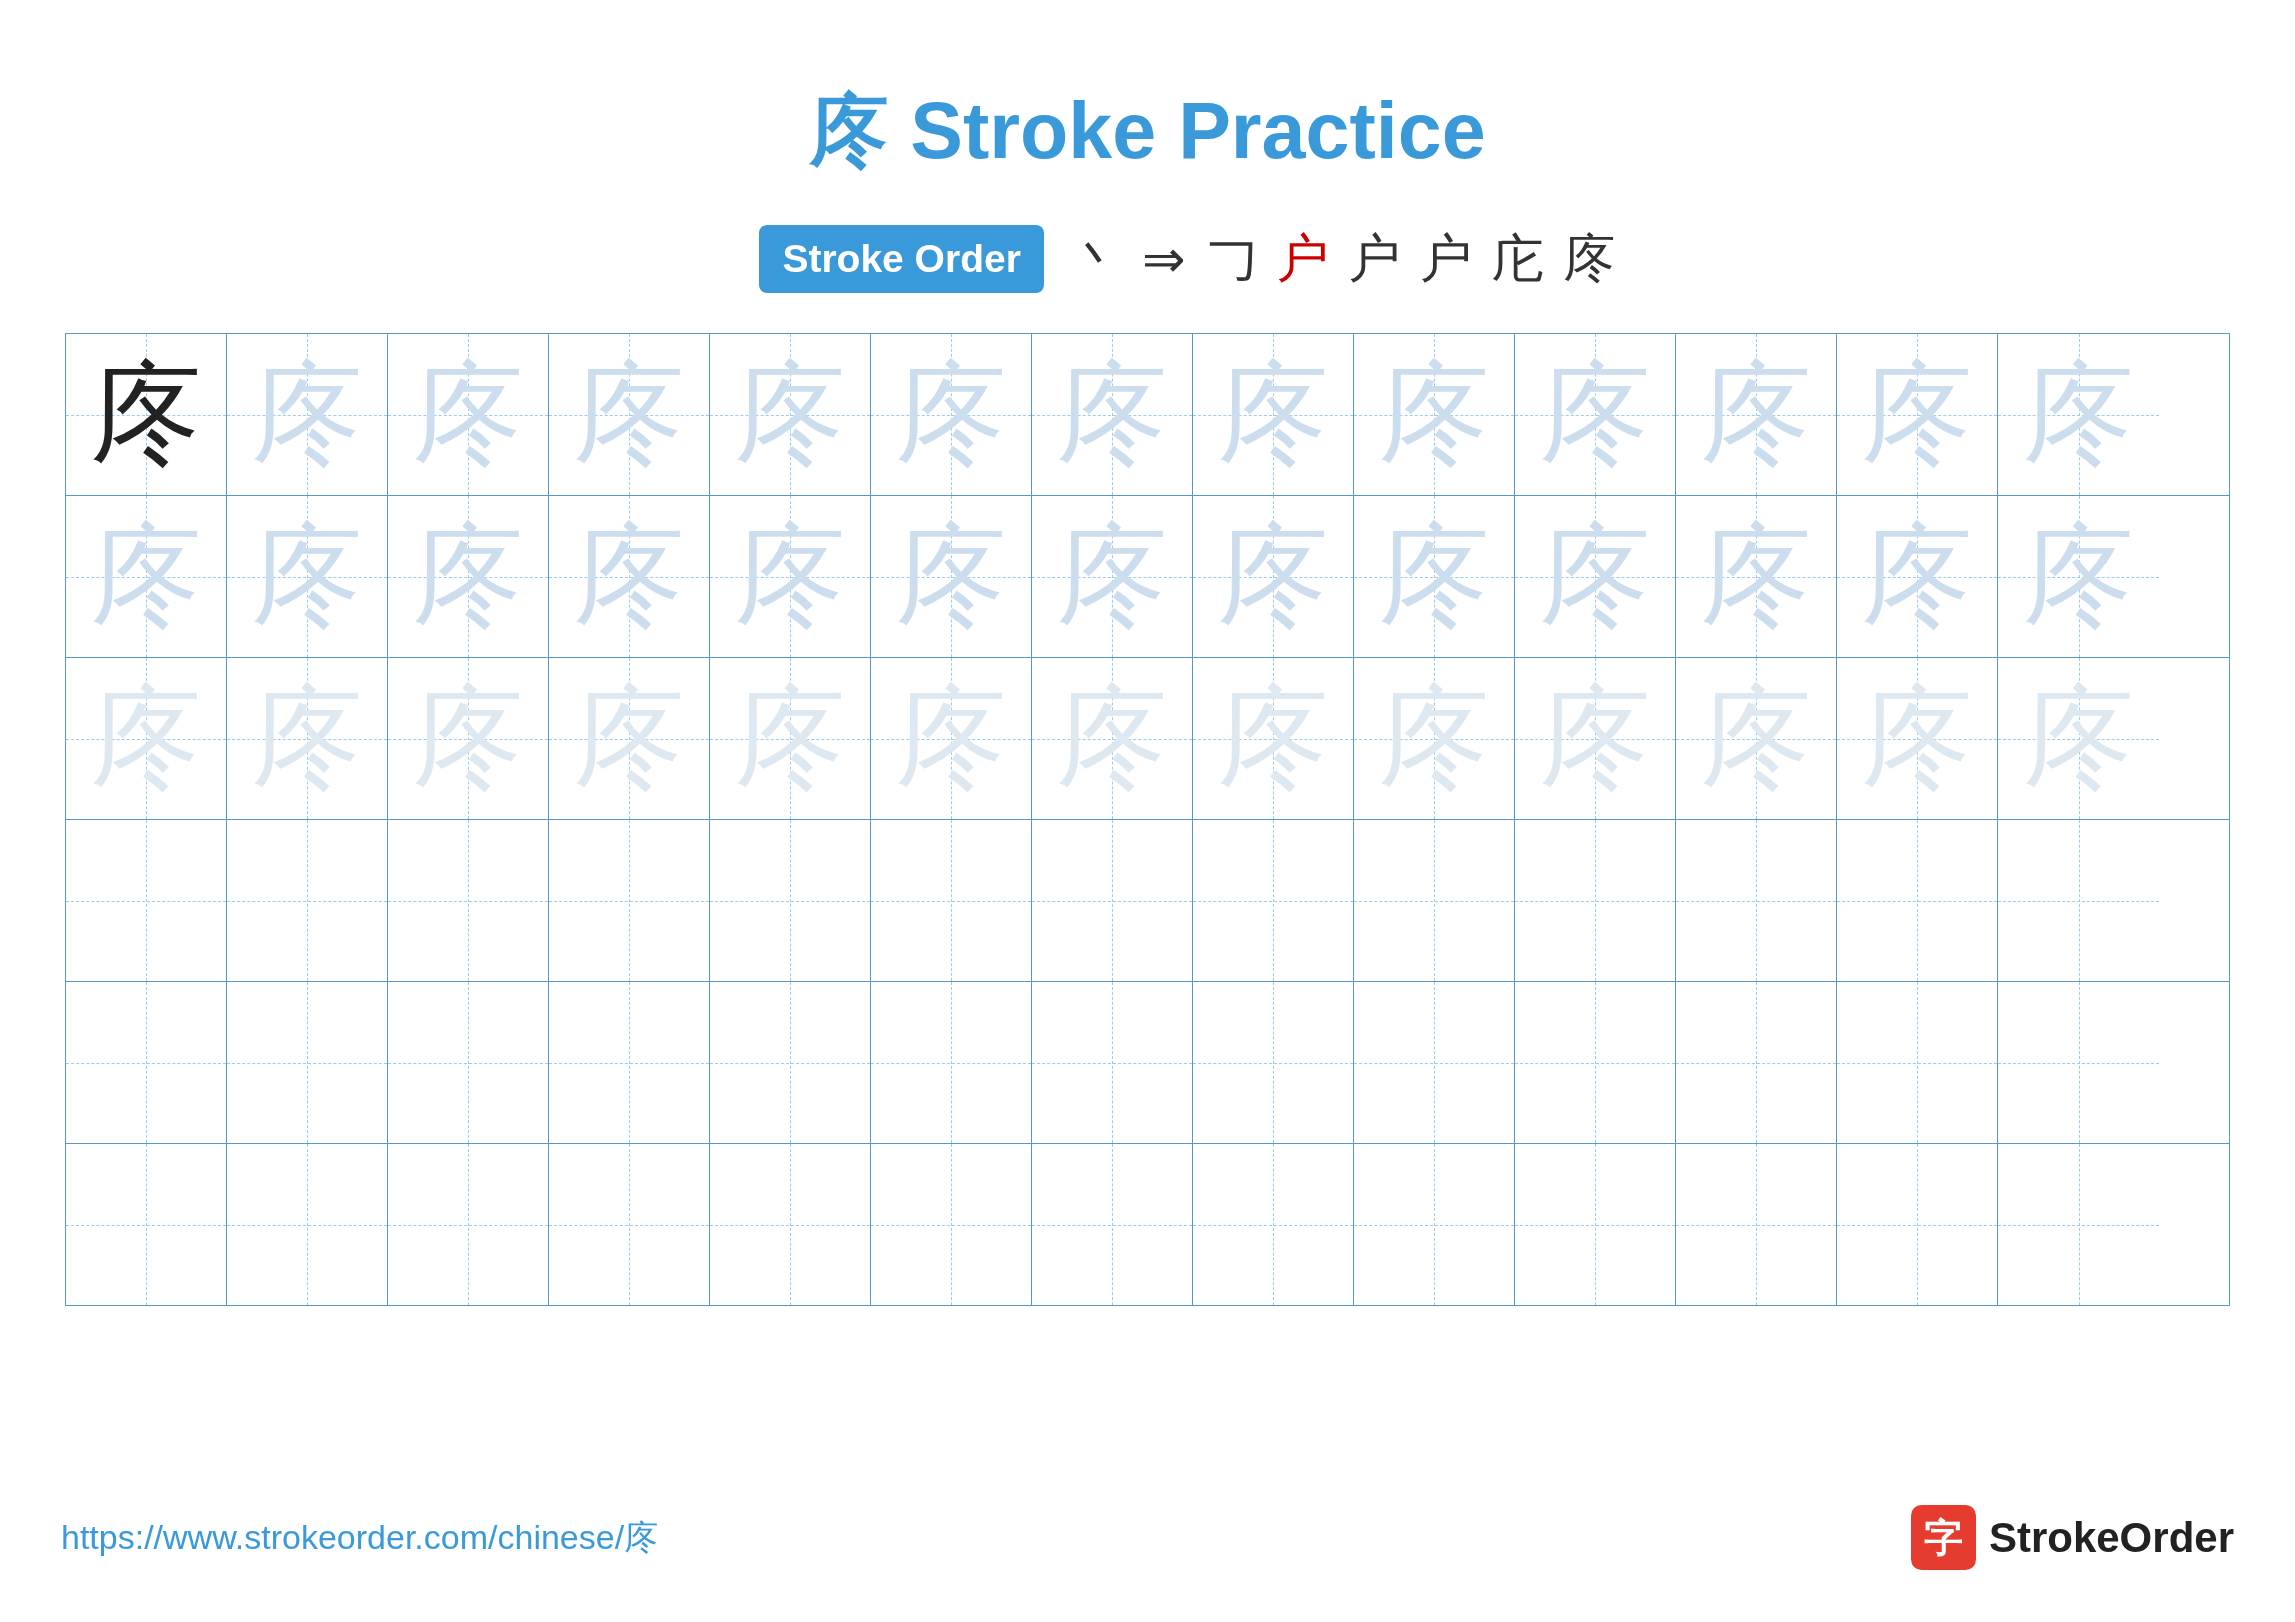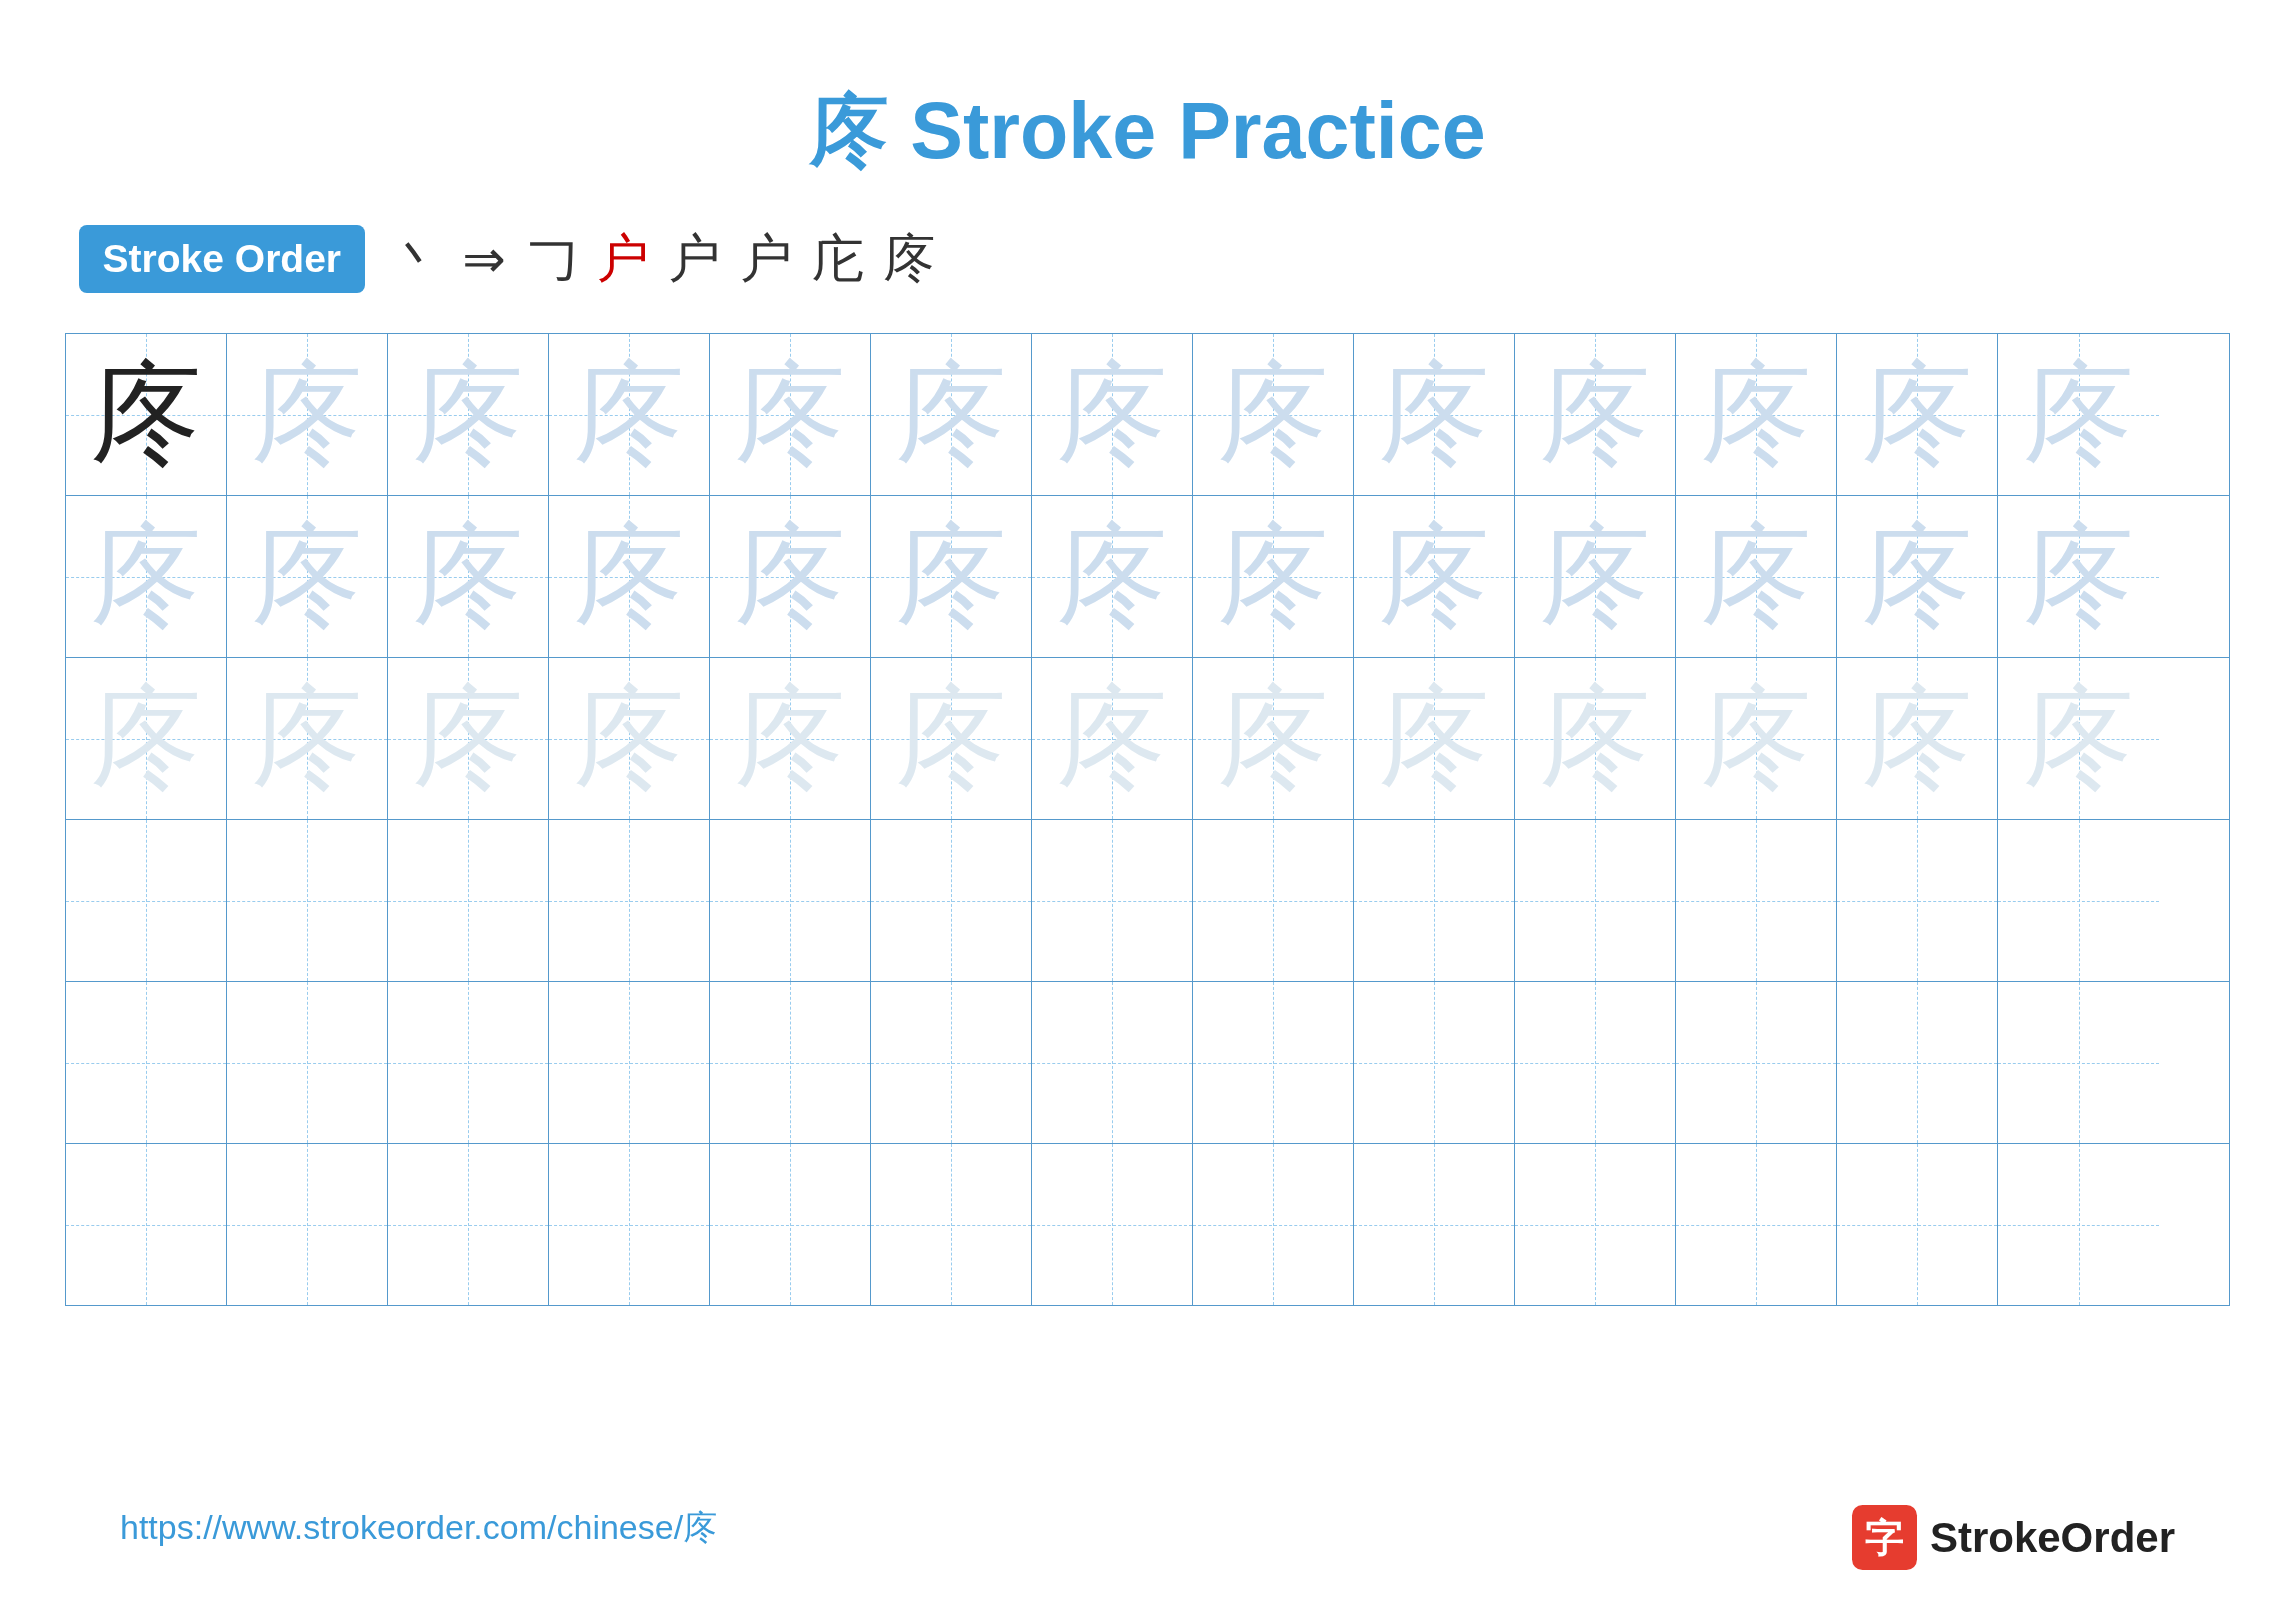--- a/index.html
+++ b/index.html
@@ -20,20 +20,21 @@
       color: #3a9ad9;
       font-weight: bold;
     }
 
     .stroke-order-section {
       display: flex;
       align-items: center;
       padding-left: 79px;
       margin-bottom: 39px;
       gap: 26px;
+      justify-content: center;
     }
 
     .stroke-order-badge {
       background-color: #3a9ad9;
       color: white;
       font-size: 39px;
       font-weight: bold;
       padding: 11.8px 23.6px;
       border-radius: 7.9px;
       white-space: nowrap;
@@ -123,22 +124,22 @@
       line-height: 1;
     }
 
     .footer {
       position: absolute;
       bottom: 52px;
       left: 0;
       right: 0;
       display: flex;
       justify-content: space-between;
-      align-items: flex-start;
-      padding: 0 120px;
+      align-items: center;
+      padding: 0 61px;
     }
 
     .footer-url {
       font-size: 34px;
       color: #3a9ad9;
     }
 
     .footer-logo {
       display: flex;
       align-items: center;

